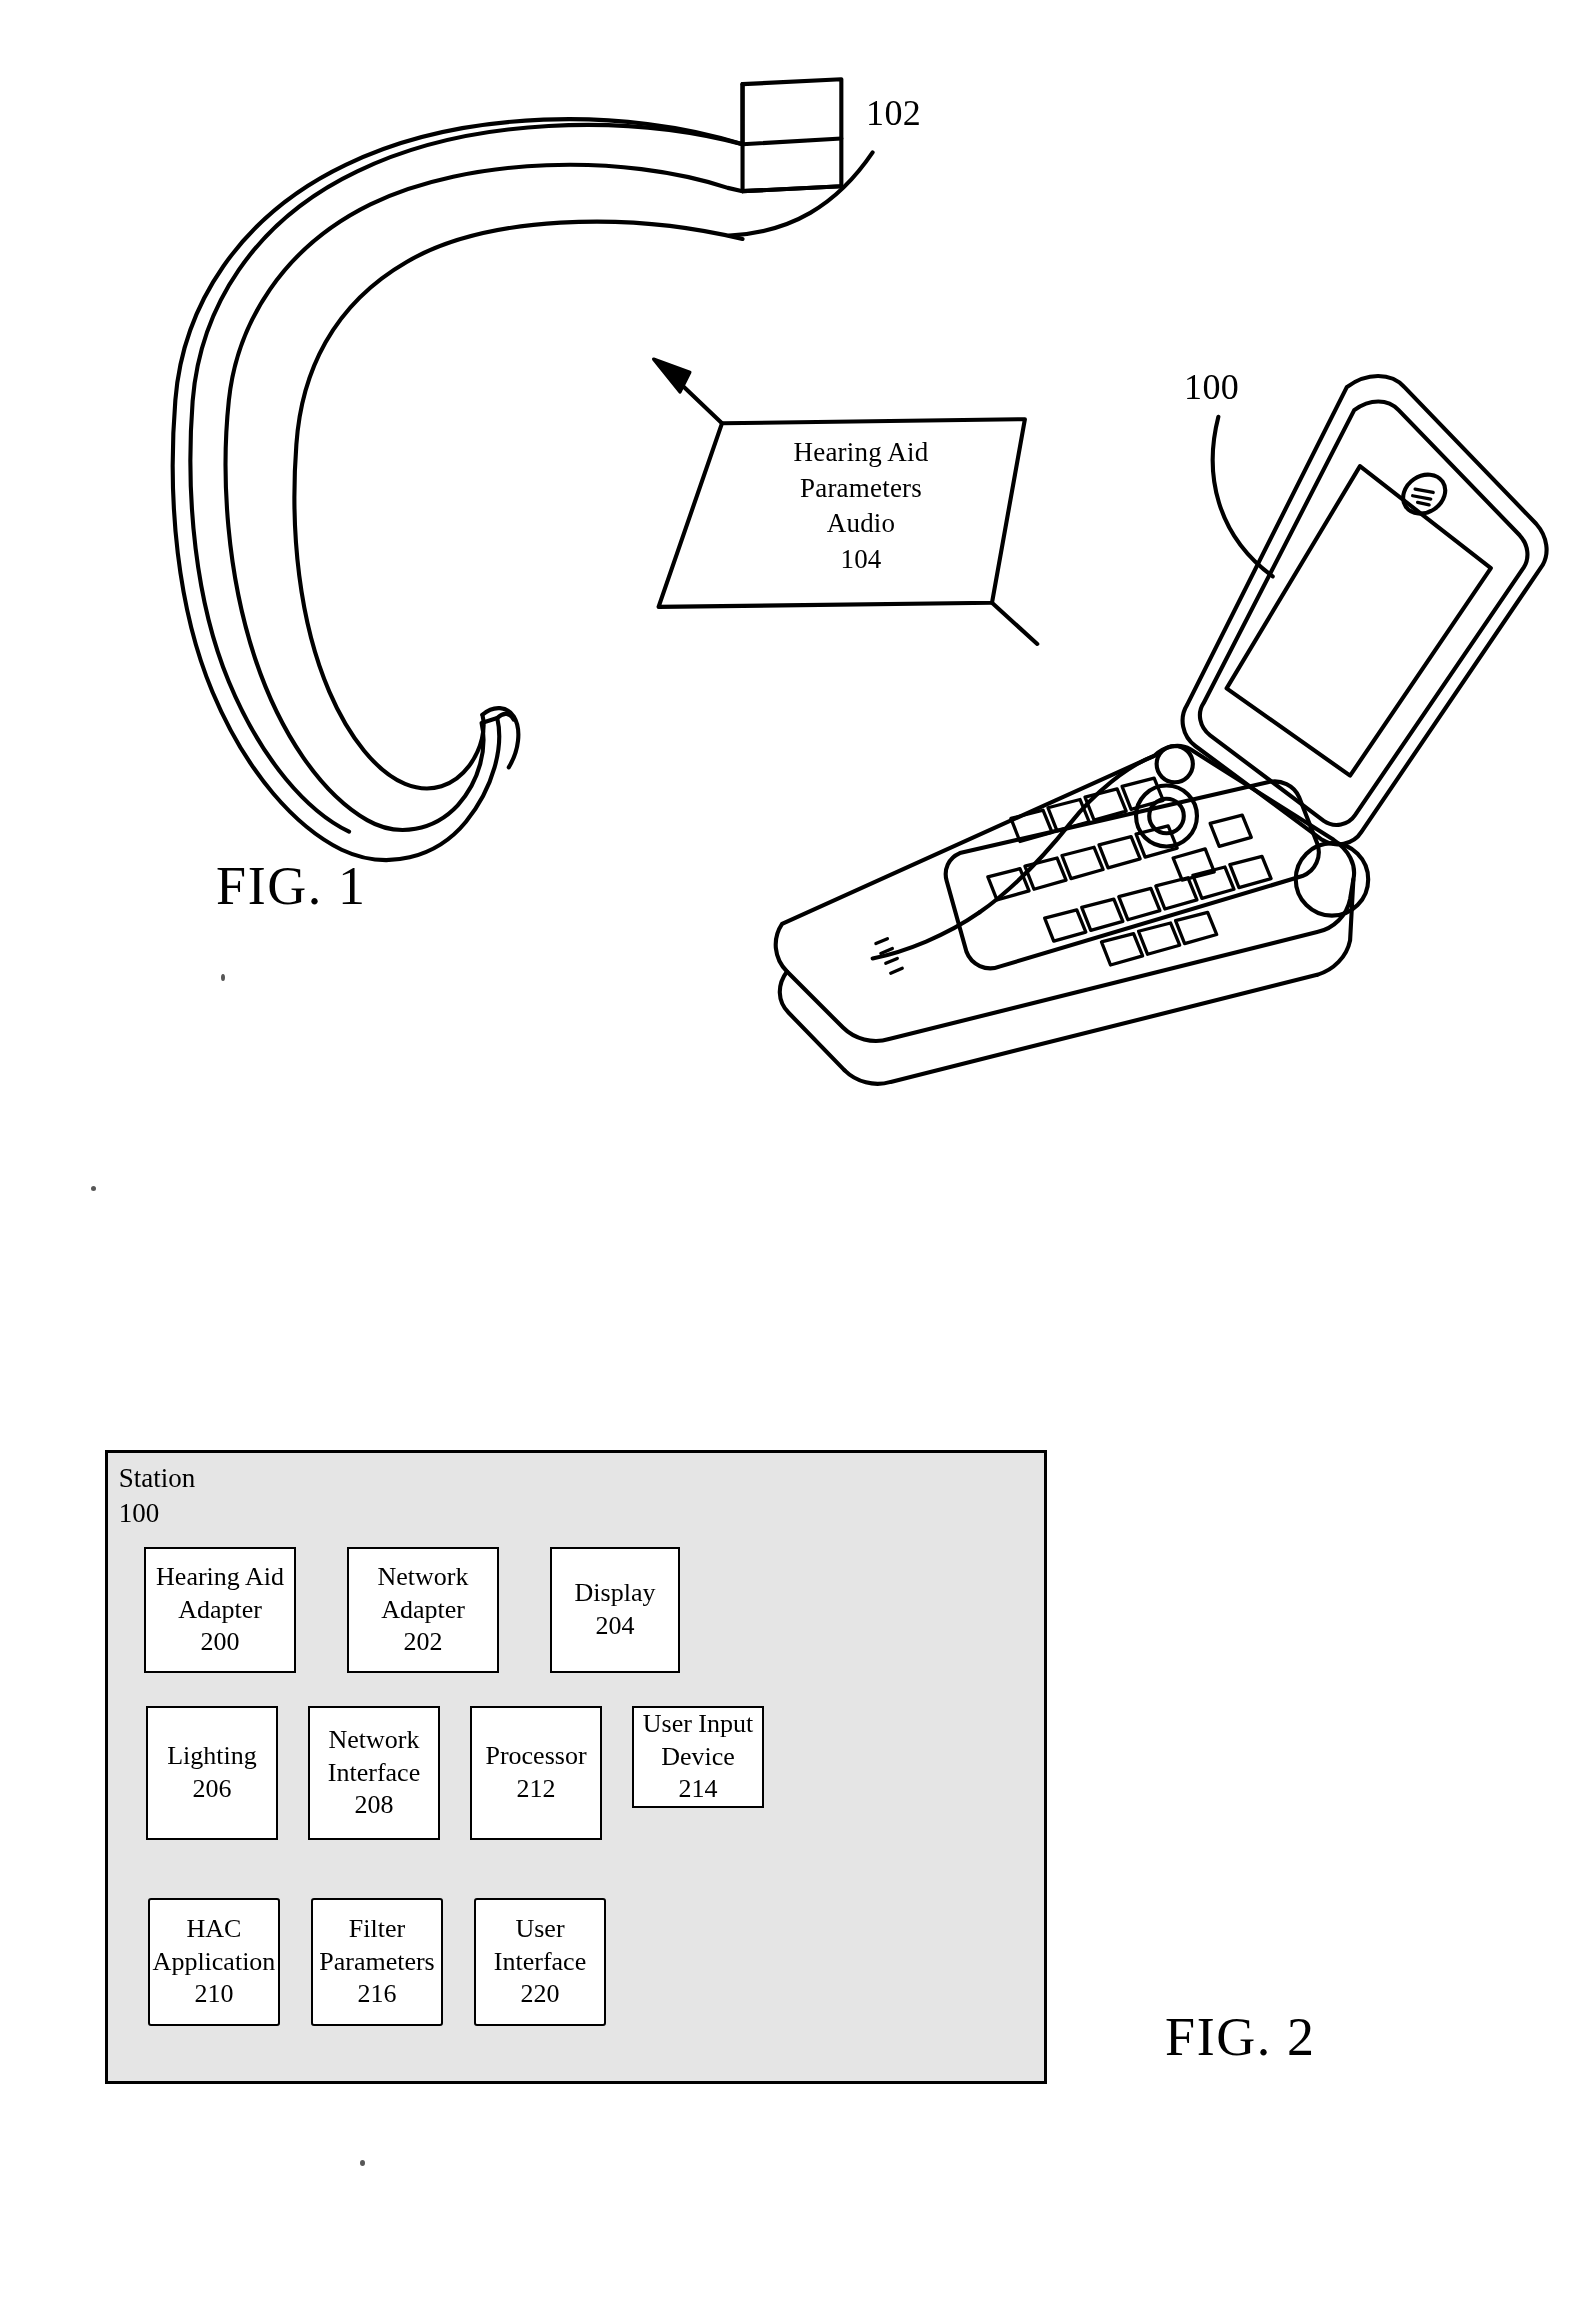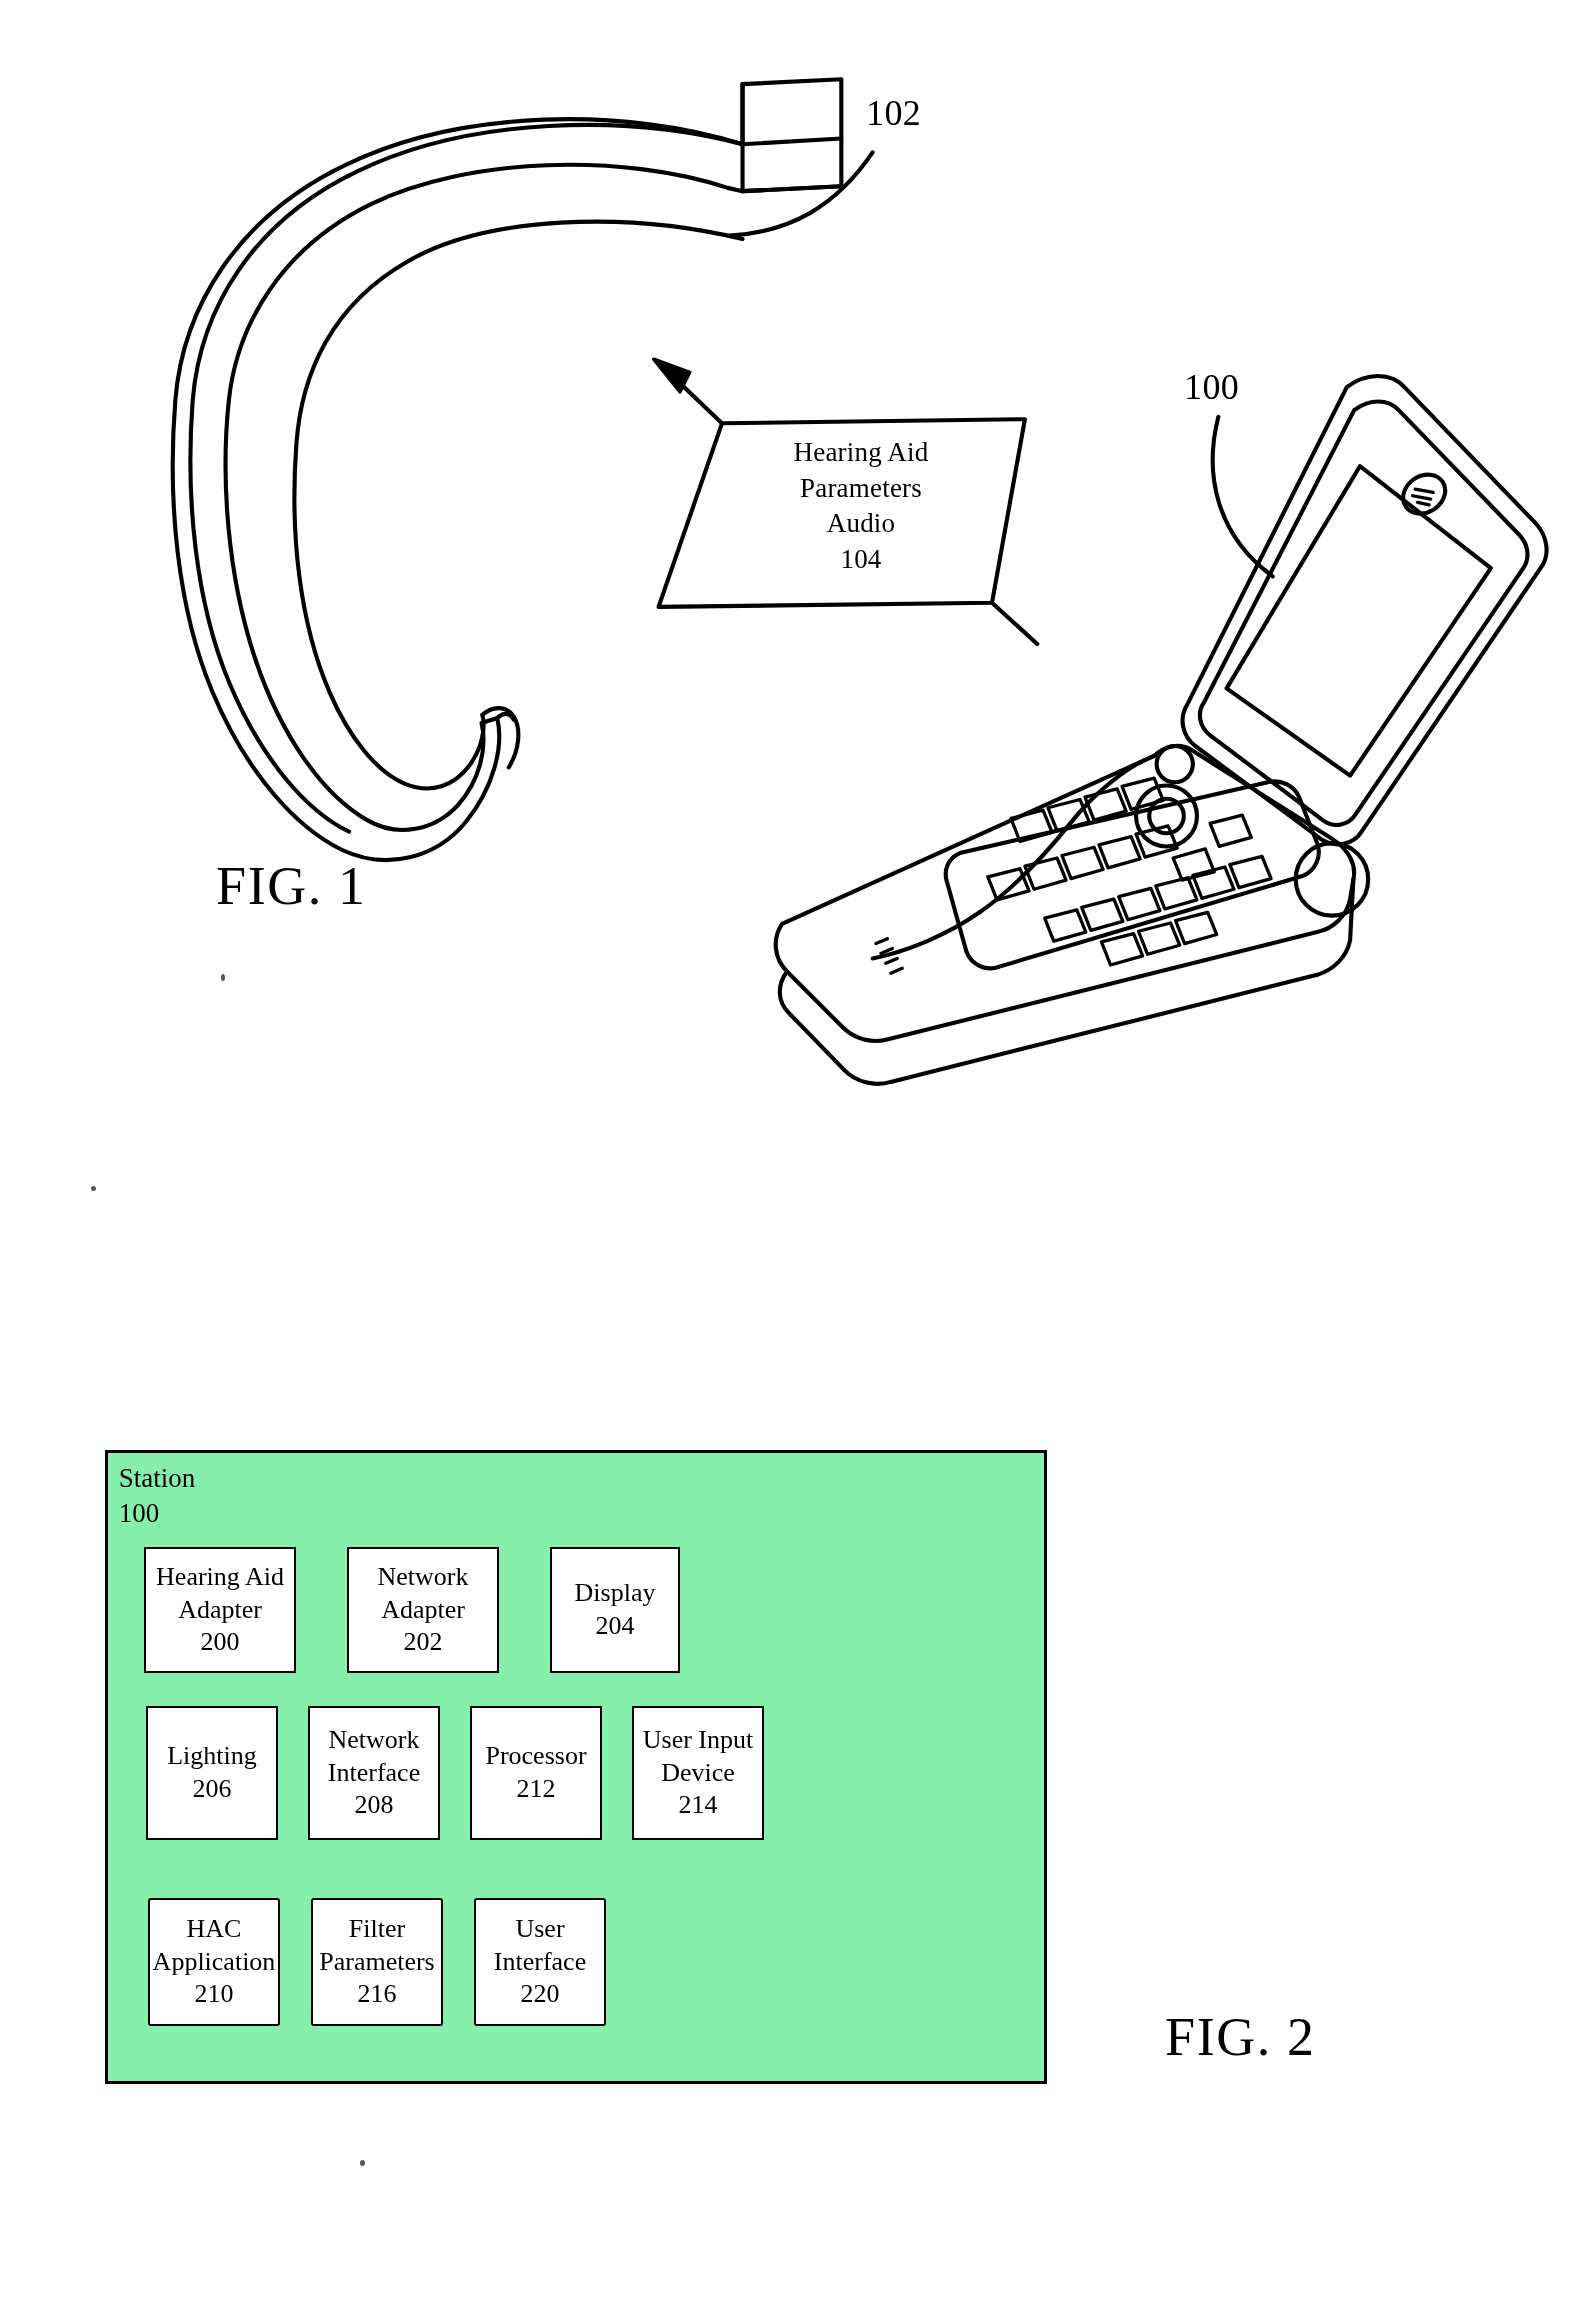--- a/index.html
+++ b/index.html
@@ -73,21 +73,21 @@
     width: 1588px; height: 2319px;
     pointer-events: none;
   }
   #station-outer {
     position: absolute;
     left: 105px;
     top: 1450px;
     width: 942px;
     height: 634px;
     border: 3.3px solid #000;
-    background: #86efac;
+    background: #e5e5e5;
     box-sizing: border-box;
     pointer-events: auto;
     text-decoration: underline;
   }
   #station-title {
     position: absolute;
     left: 10.7px;
     top: 8.2px;
     font-size: 27px;
     line-height: 1.28;
@@ -120,21 +120,21 @@
   .blk.rounded { border-radius: 3px; }
 
   
   .blk.r1 { width: 152px; height: 126px; }
   .blk.r1.w-display { width: 130px; height: 126px; }
 
   
   .blk.r2 { width: 132px; height: 134px; }
   .blk.r2.w-wi { width: 132px; height: 134px; }
   .blk.r2.w-proc { width: 132px; height: 134px; align-items: center; }
-  .blk.r2.w-uid { width: 132px; height: 134px; }
+  .blk.r2.w-uid { width: 132px; height: 102px; }
 
   
   .blk.r3 { width: 132px; height: 128px; }
 
   
   #blk-row-2 { left: 38px; }
   #blk-row-3 { left: 40px; }
 
   
   .speck {

